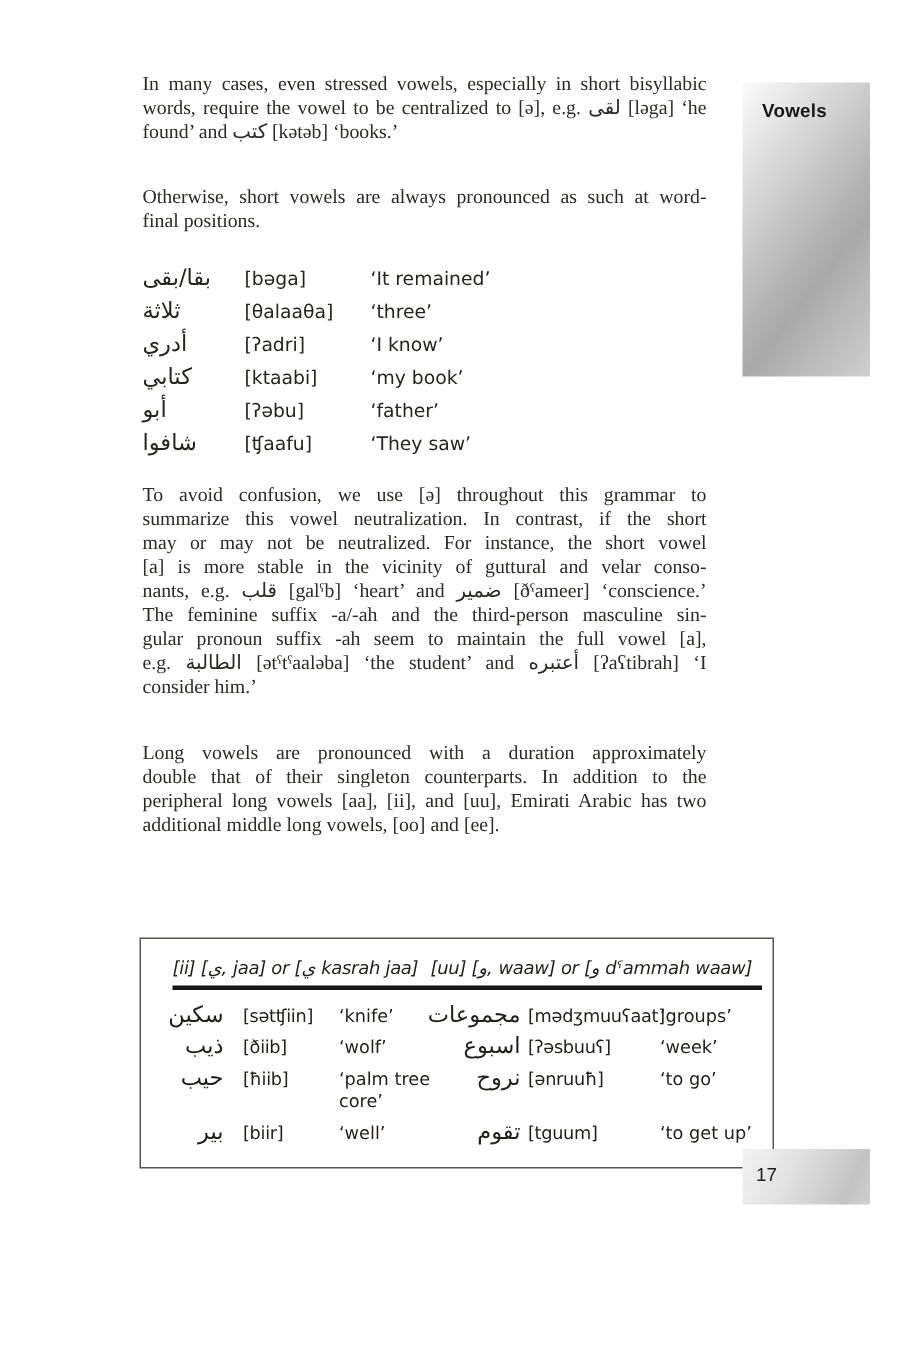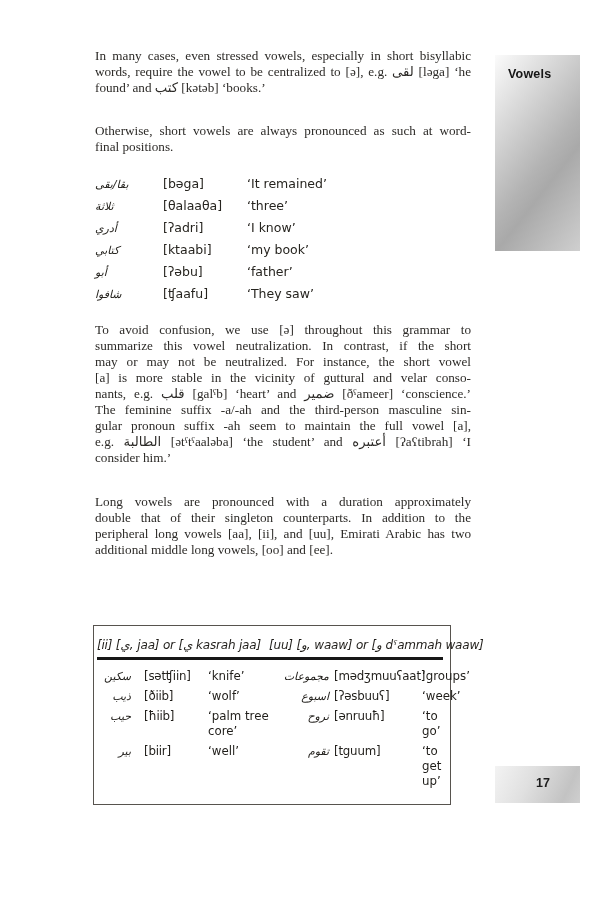--- a/index.html
+++ b/index.html
@@ -19,27 +19,27 @@
   #para2{top:123px;}
   #para3{top:322px;}
   #para4{top:494px;}
   
   #wordlist{
     position:absolute;left:95px;top:176px;width:376px;
     font-family:"DejaVu Sans","Liberation Sans",sans-serif;
     font-size:12.5px;color:#26241f;
   }
   .wrow{display:grid;grid-template-columns:68px 84px 1fr;height:22px;align-items:baseline;}
-  .ar{font-family:"DejaVu Sans",sans-serif;direction:rtl;font-size:11px;font-style:italic;}
+  .ar{font-family:"DejaVu Sans",sans-serif;direction:rtl;font-size:15px;}
   #wordlist .ar{text-align:left;}
   
   #vtable{
-    position:absolute;left:93px;top:625px;width:358px;box-sizing:border-box;
+    position:absolute;left:93px;top:625px;width:423px;box-sizing:border-box;
     border:1.5px solid #57534e;
-    padding:12px 7px 10px 3px;
+    padding:12px 7px 10px 21px;
     font-family:"DejaVu Sans","Liberation Sans",sans-serif;
     font-size:11.8px;color:#201e1a;
   }
   .theadrow{display:grid;grid-template-columns:172px 1fr;font-style:italic;font-size:12px;
     letter-spacing:-0.2px;white-space:nowrap;}
   .trule{height:2.5px;background:#171717;margin:5px 0 9px 0;}
   .trow{display:grid;grid-template-columns:47px 64px 61px 65px 88px 1fr;
     align-items:baseline;margin-bottom:5px;line-height:15px;}
   .trow .ar{text-align:right;}
   .trow .ar1{padding-right:13px;}
@@ -52,22 +52,22 @@
   }
   #sidebar .lbl{
     font-family:"Liberation Sans","DejaVu Sans",sans-serif;font-weight:bold;
     font-size:12.5px;color:#161616;padding:12px 0 0 13px;letter-spacing:0.2px;
   }
   #pagebar{
     position:absolute;left:495px;top:766px;width:85px;height:37px;
     background:linear-gradient(115deg,#f3f3f3 0%,#e0e0e0 40%,#c3c3c3 82%,#cfcfcf 100%);
   }
   #pagebar .num{
-    font-family:"Liberation Sans","DejaVu Sans",sans-serif;font-weight:bold;
-    font-size:12.5px;color:#1d1d1d;padding:10px 0 0 9px;margin-left:32px;
+    font-family:"Liberation Sans","DejaVu Sans",sans-serif;font-weight:normal;
+    font-size:12.5px;color:#1d1d1d;padding:10px 0 0 9px;
   }
 </style>
 </head>
 <body>
 
 <div class="page">
 
   <div id="sidebar">
     <div class="lbl">Vowels</div>
   </div>

